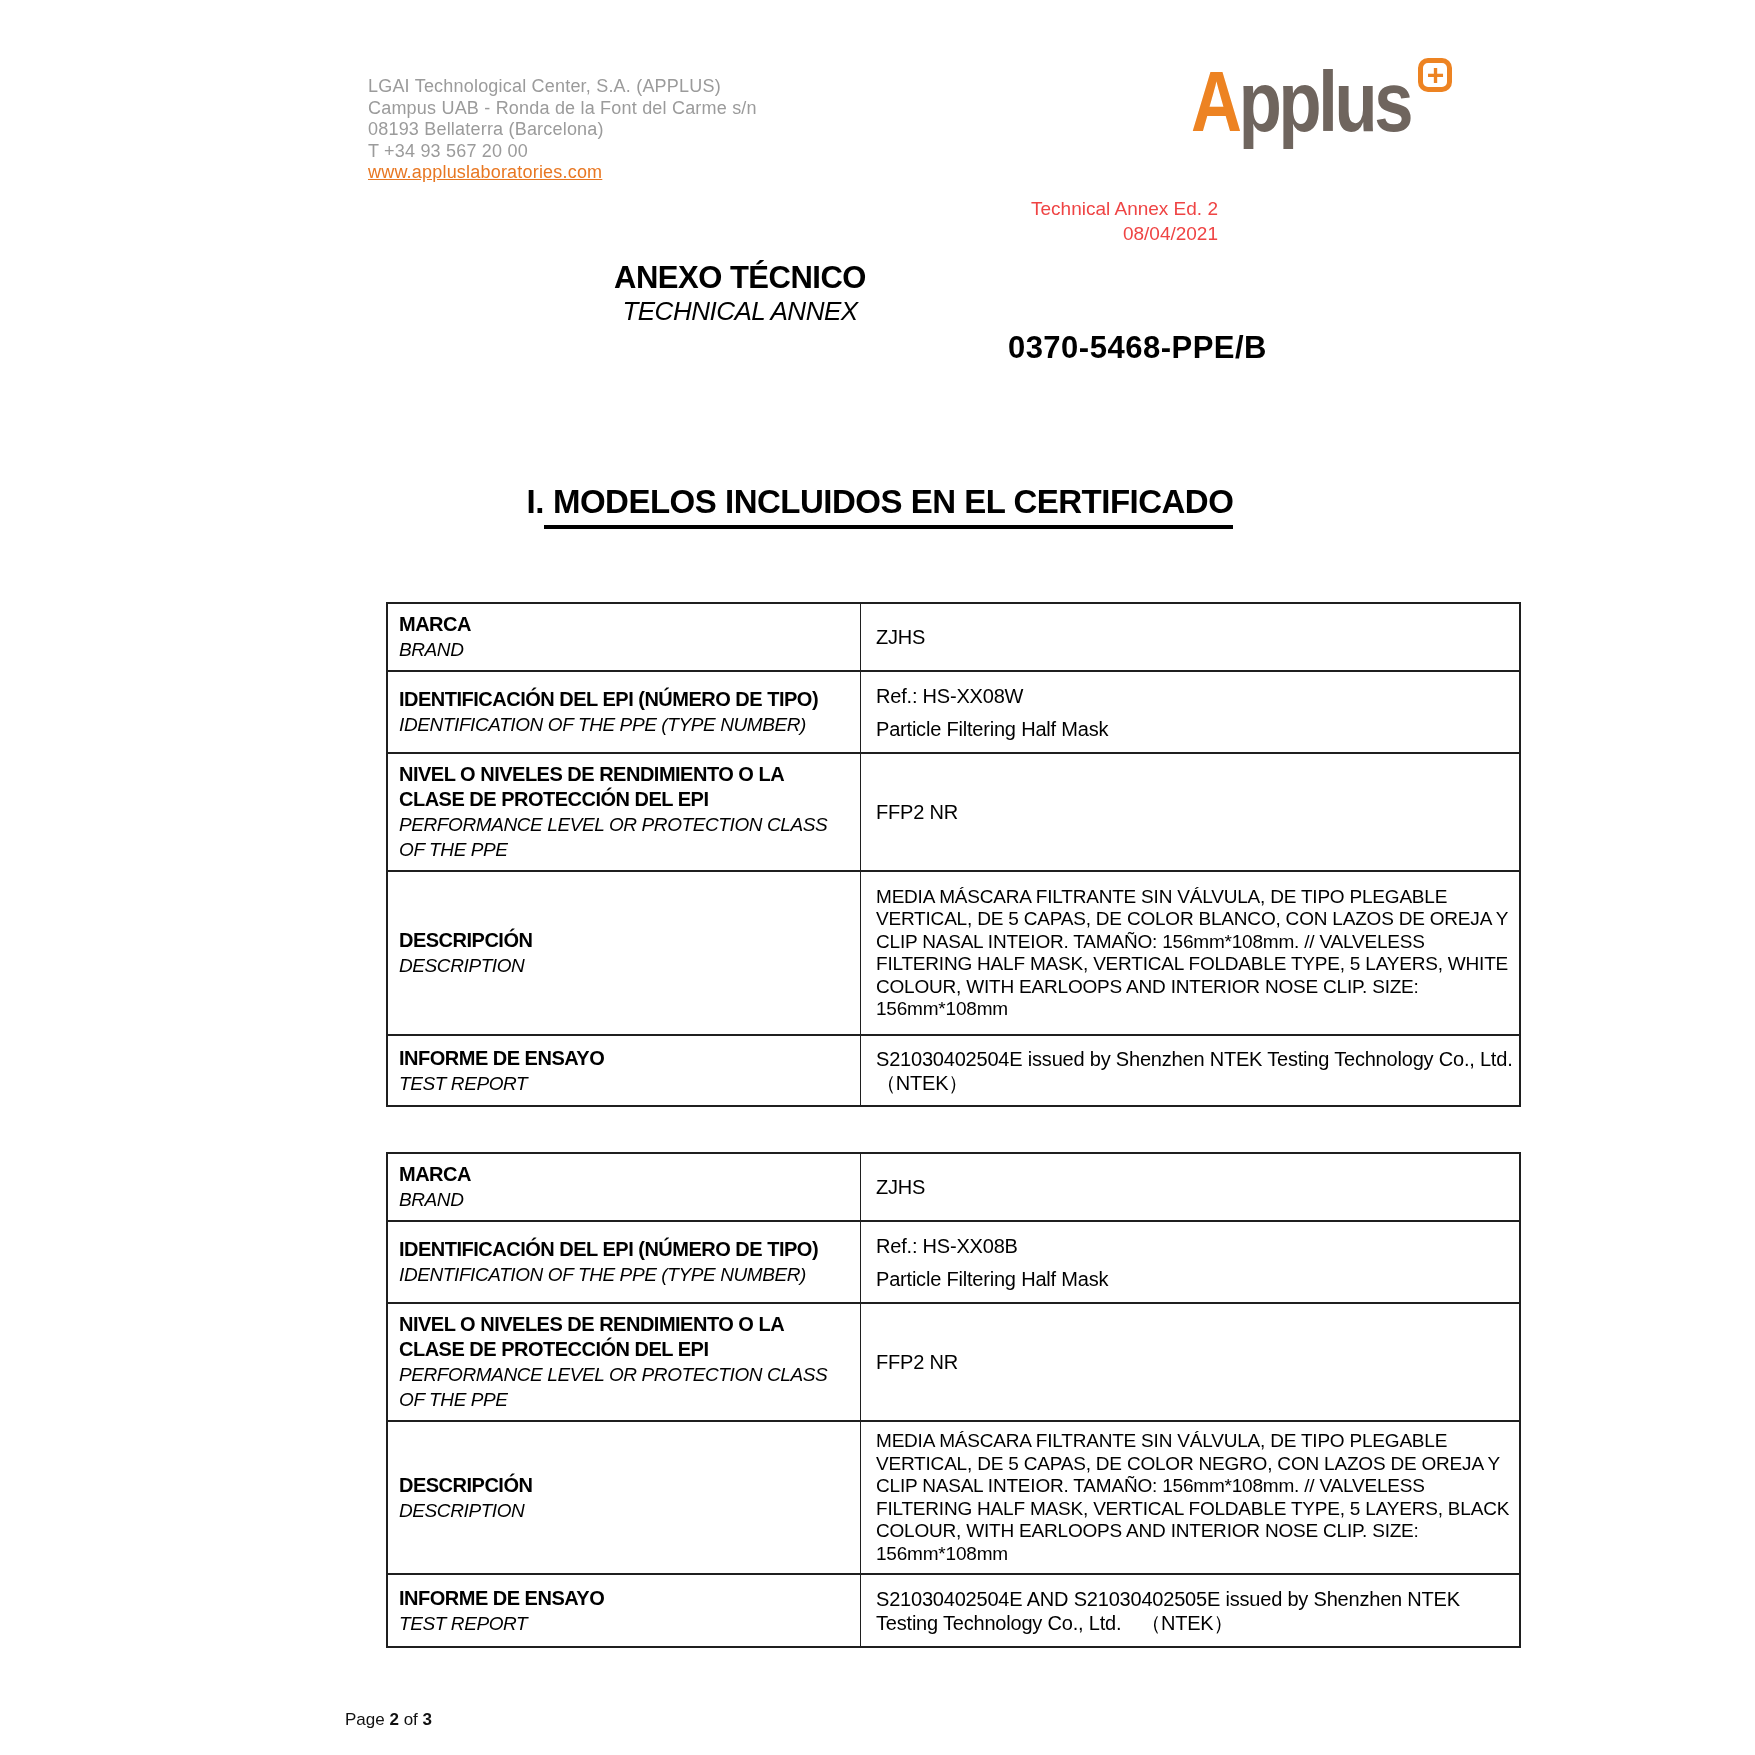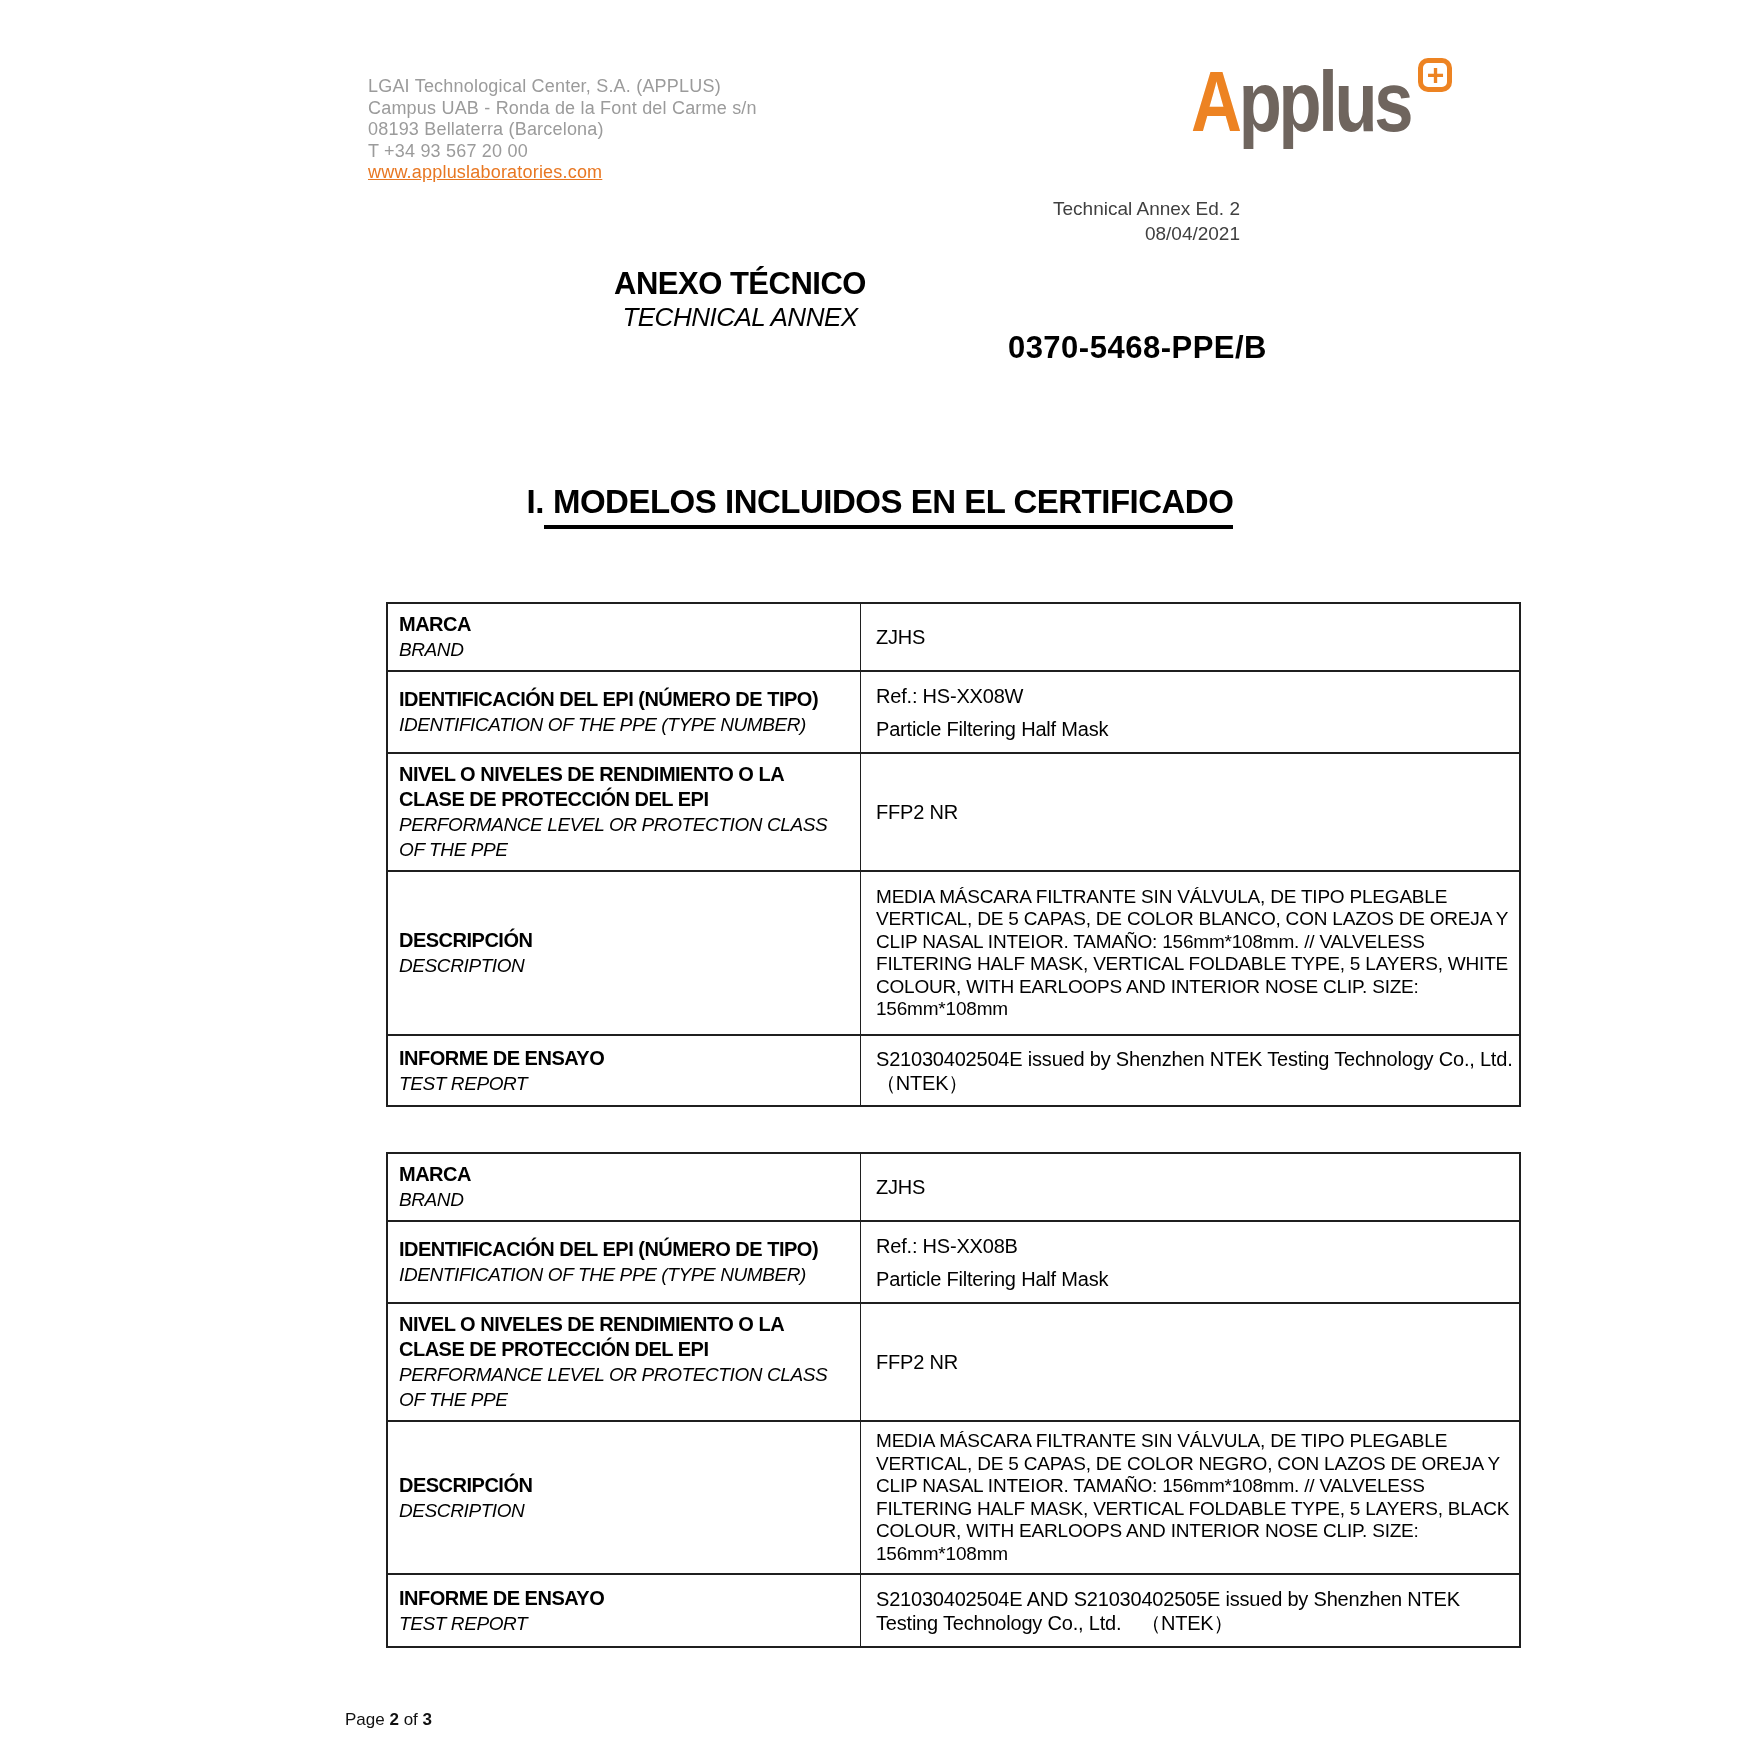--- a/index.html
+++ b/index.html
@@ -36,26 +36,26 @@
     border:5px solid #ed8322; border-radius:10px;
     position:relative; top:-46px; left:-40px;
     text-align:center; vertical-align:baseline;
   }
   .logo-plus-badge .plus-glyph {
     font-size:30px; font-weight:bold; color:#ed8322; line-height:24px; display:block;
   }
 
   
   .edition {
-    position:absolute; right:515px; top:196px; text-align:right;
-    font-size:19px; line-height:25px; color:#404040;
-  }
-
-  
-  .title-block { position:absolute; left:555px; top:266px; width:370px; text-align:center; }
+    position:absolute; right:537px; top:196px; text-align:right;
+    font-size:19px; line-height:25px; color:#ef4444;
+  }
+
+  
+  .title-block { position:absolute; left:555px; top:260px; width:370px; text-align:center; }
   .title-main { font-size:31px; font-weight:bold; letter-spacing:-0.5px; }
   .title-sub  { font-size:26px; font-style:italic; letter-spacing:-0.5px; }
   .cert-number {
     position:absolute; right:488px; top:330px;
     font-size:31px; font-weight:bold; letter-spacing:0.5px;
   }
 
   
   .section-heading {
     position:absolute; left:340px; top:483px; width:1080px; text-align:center;

